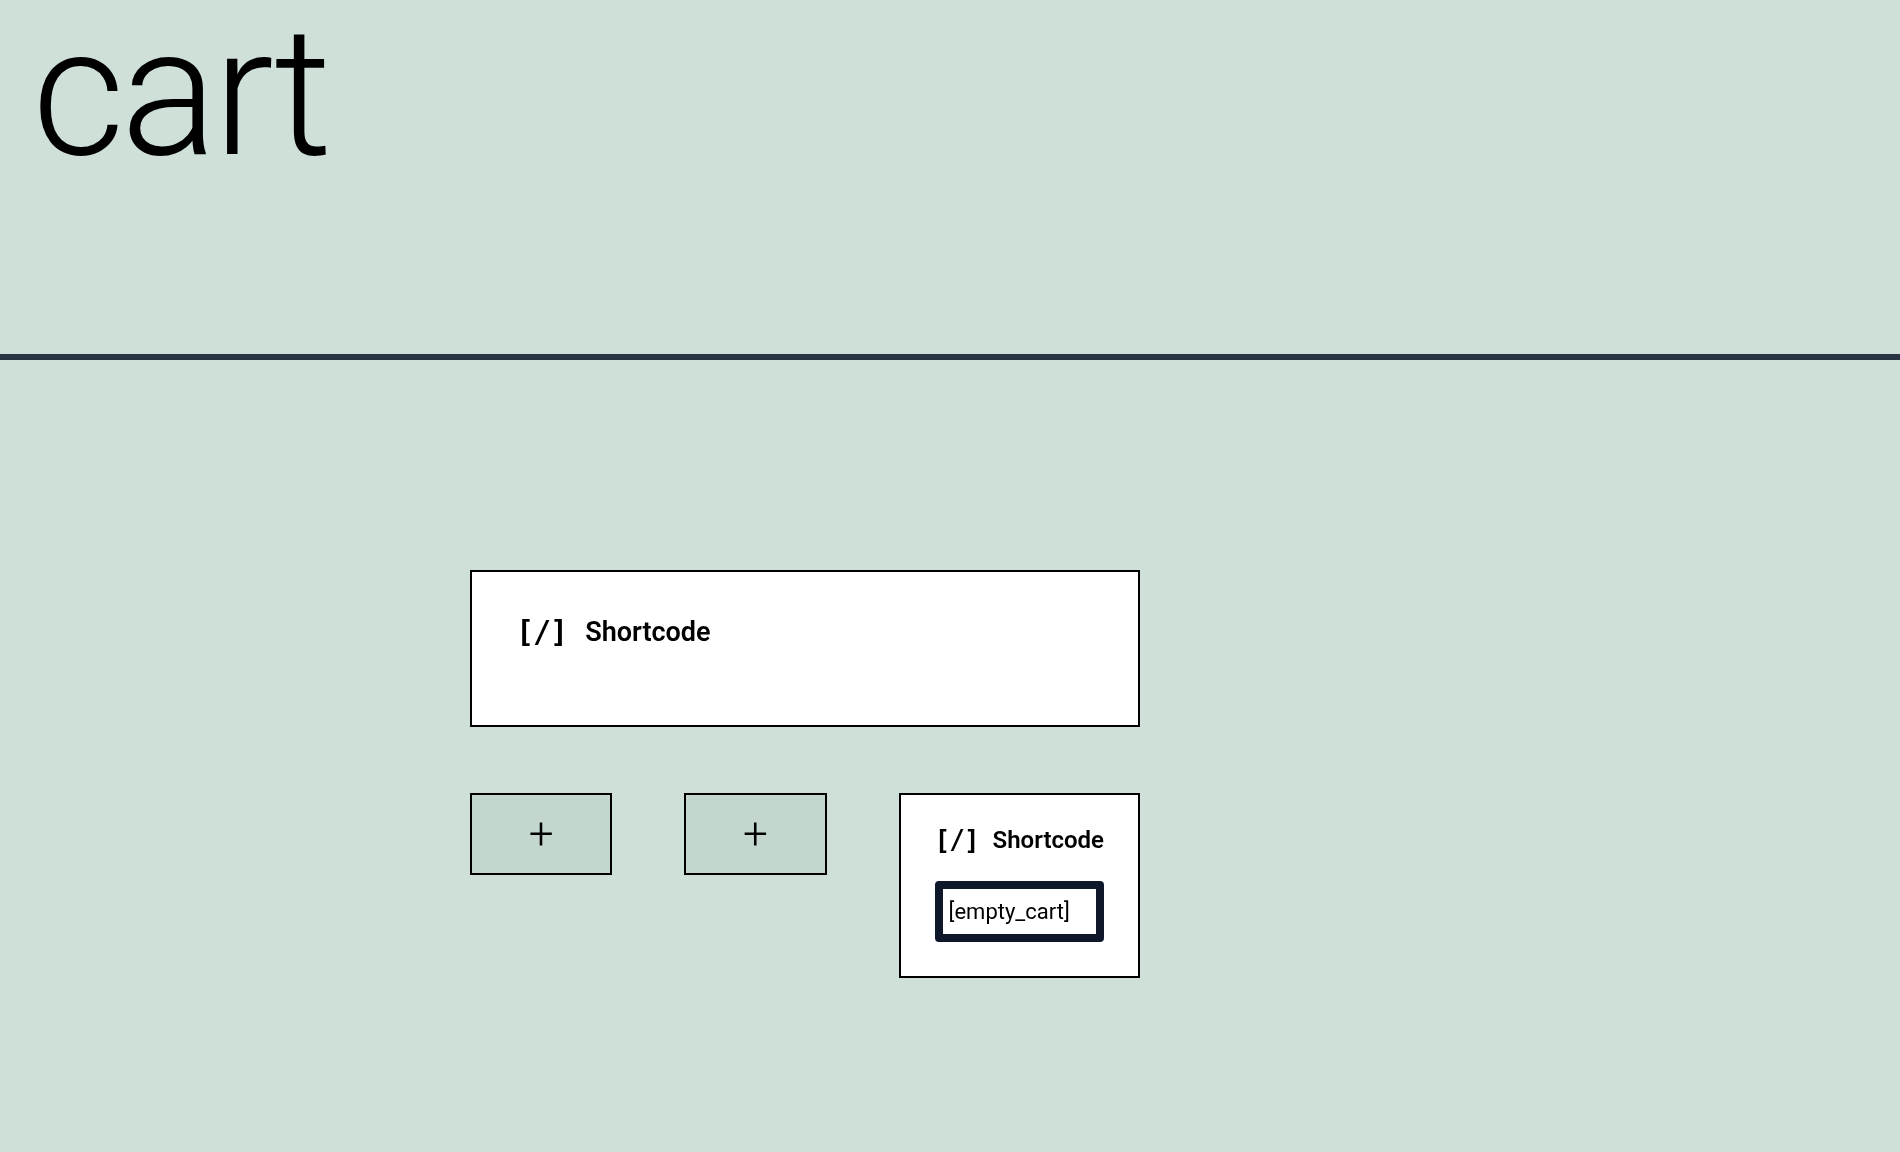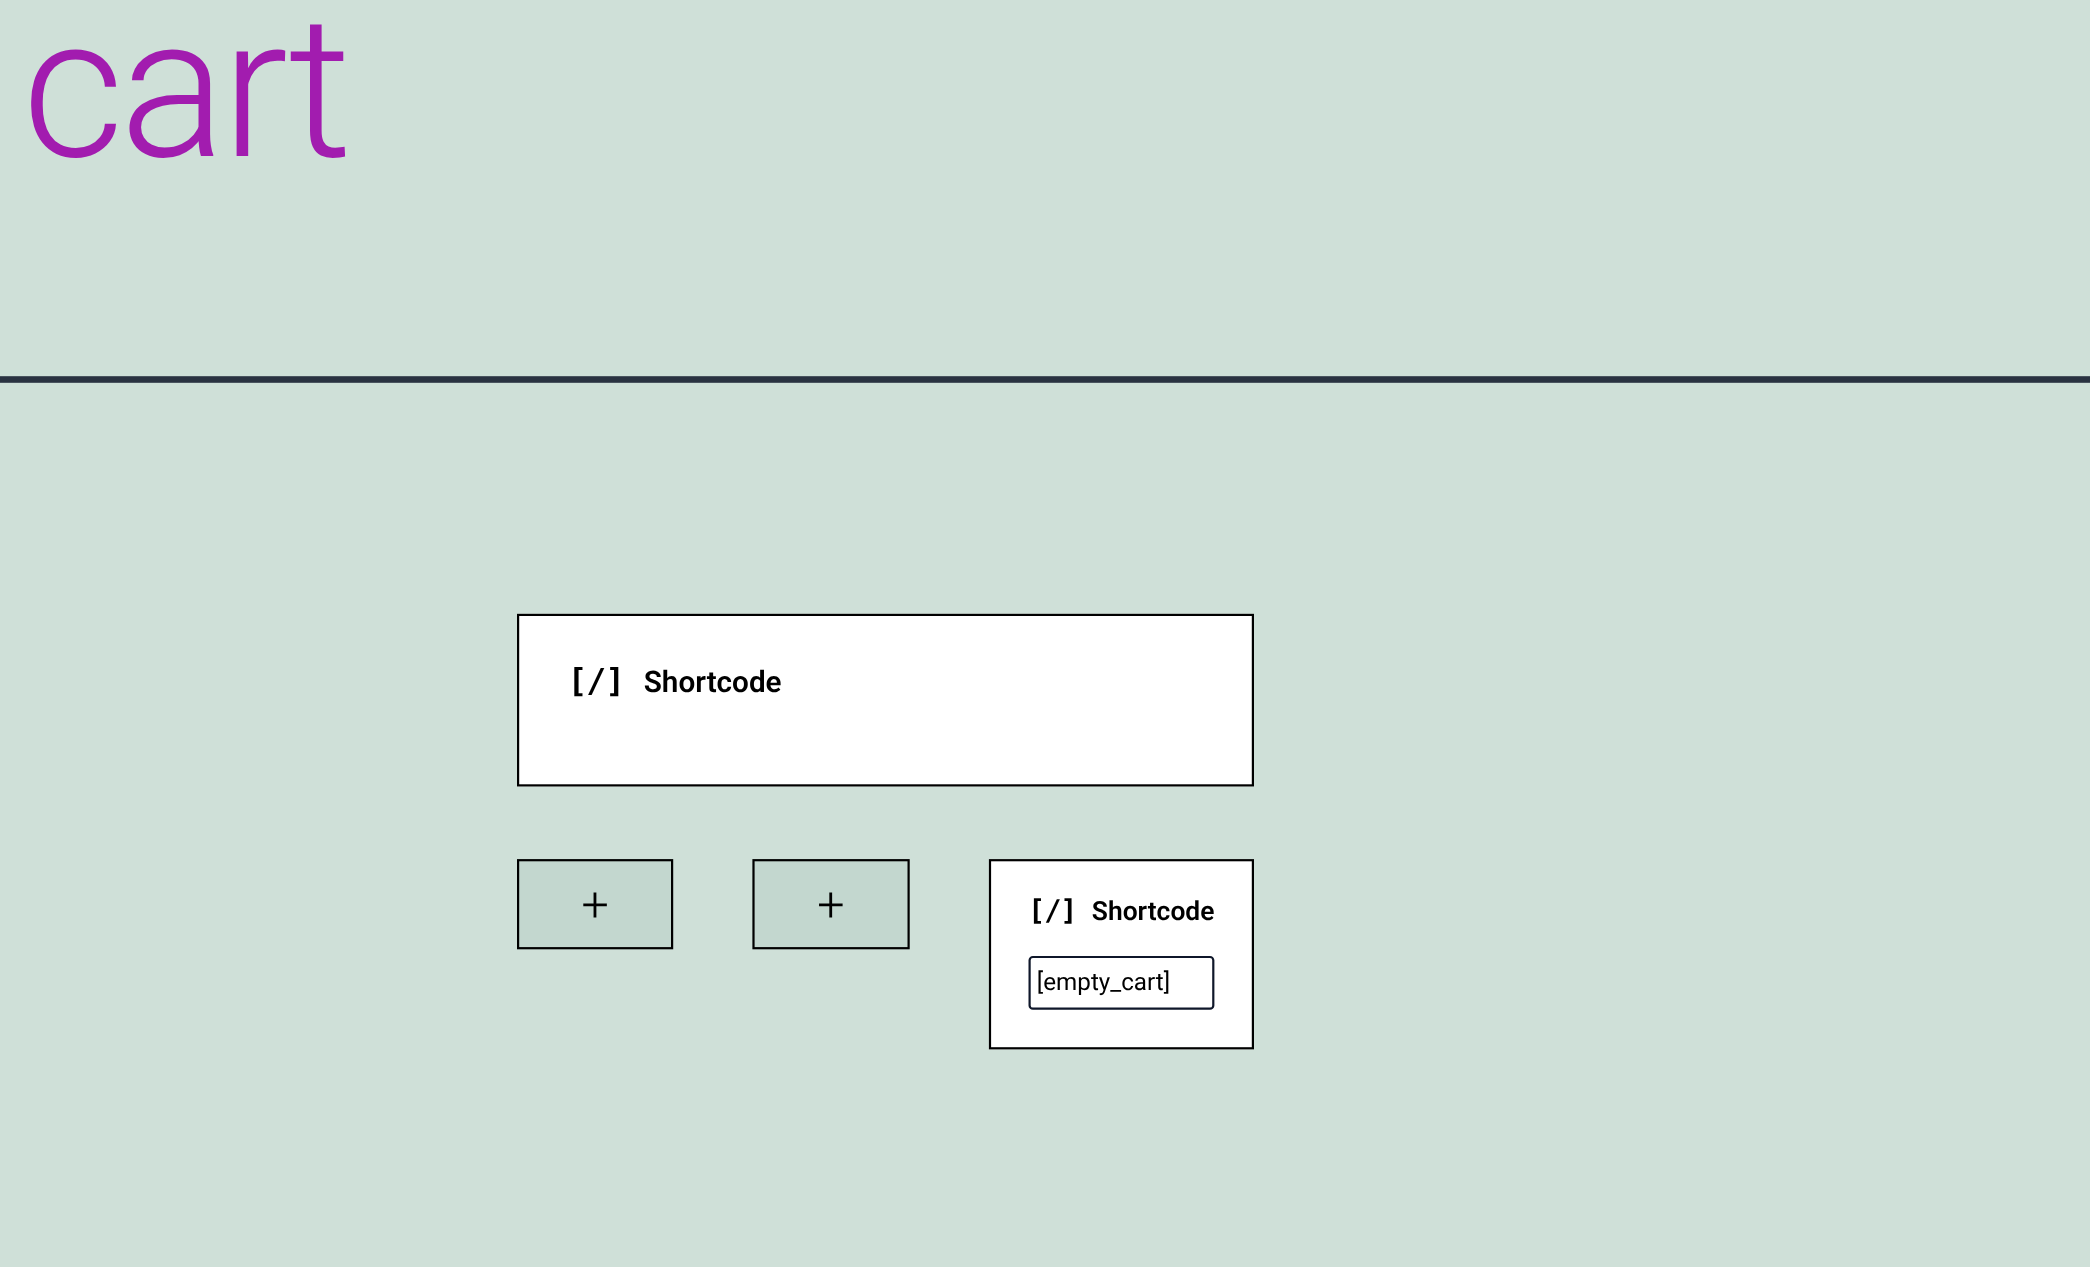--- a/index.html
+++ b/index.html
@@ -8,22 +8,22 @@
       padding: 0;
       background: #cfe0d8;
       font-family: -apple-system, BlinkMacSystemFont, "Segoe UI", Roboto, sans-serif;
       width: 1900px;
       height: 1152px;
       overflow: hidden;
     }
     .page-title {
       font-size: 180px;
       font-weight: 300;
-      color: #a21caf;
-      margin: 0;
+      color: #000000;
+      margin: 12px;
       padding: 0 0 0 20px;
       line-height: 0.9;
       letter-spacing: -4px;
     }
     .divider {
       border: none;
       border-top: 6px solid #2a3341;
       margin: 180px 0 0 0;
     }
     .content-area {
@@ -104,21 +104,21 @@
       padding: 30px 34px 34px 34px;
     }
     .block-header-small {
       display: flex;
       align-items: center;
       gap: 14px;
       margin-bottom: 26px;
     }
     .shortcode-input-small {
       width: 100%;
-      border: 2px solid #0f172a;
+      border: 8px solid #0f172a;
       border-radius: 4px;
       padding: 10px 6px;
       font-size: 22px;
       font-family: inherit;
       color: #000;
       background: #fff;
     }
   </style>
 </head>
 <body>

